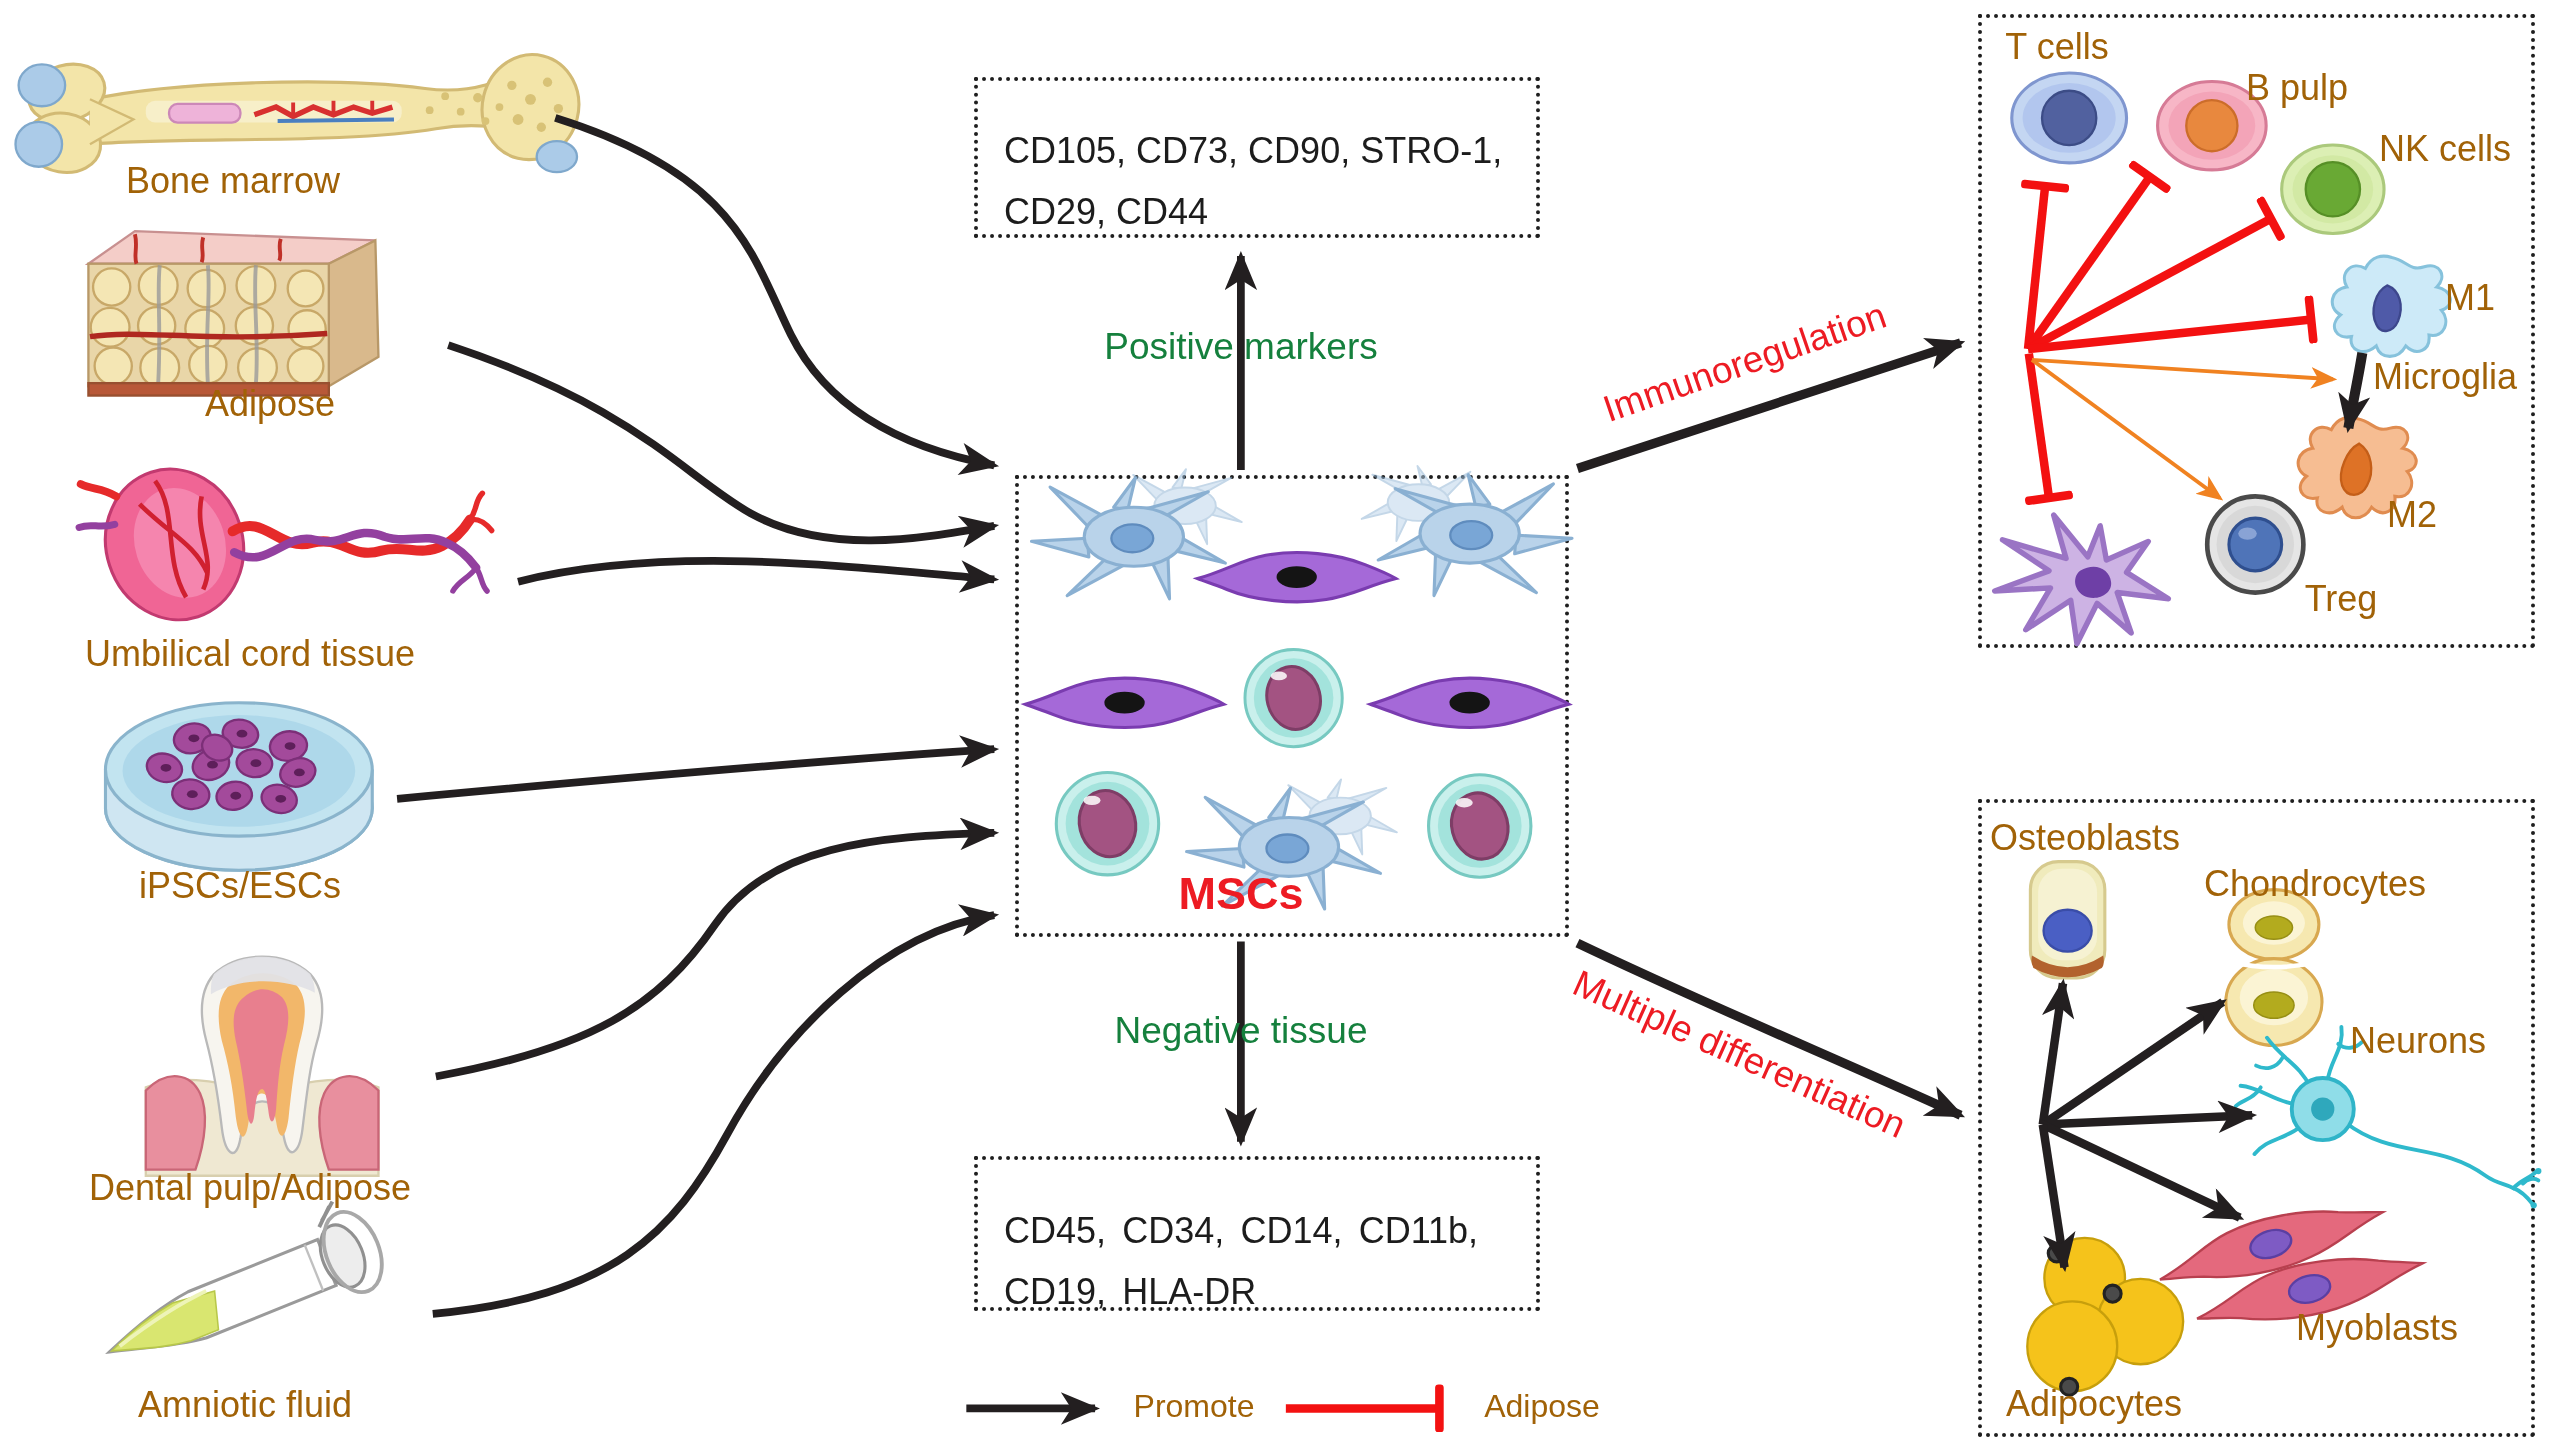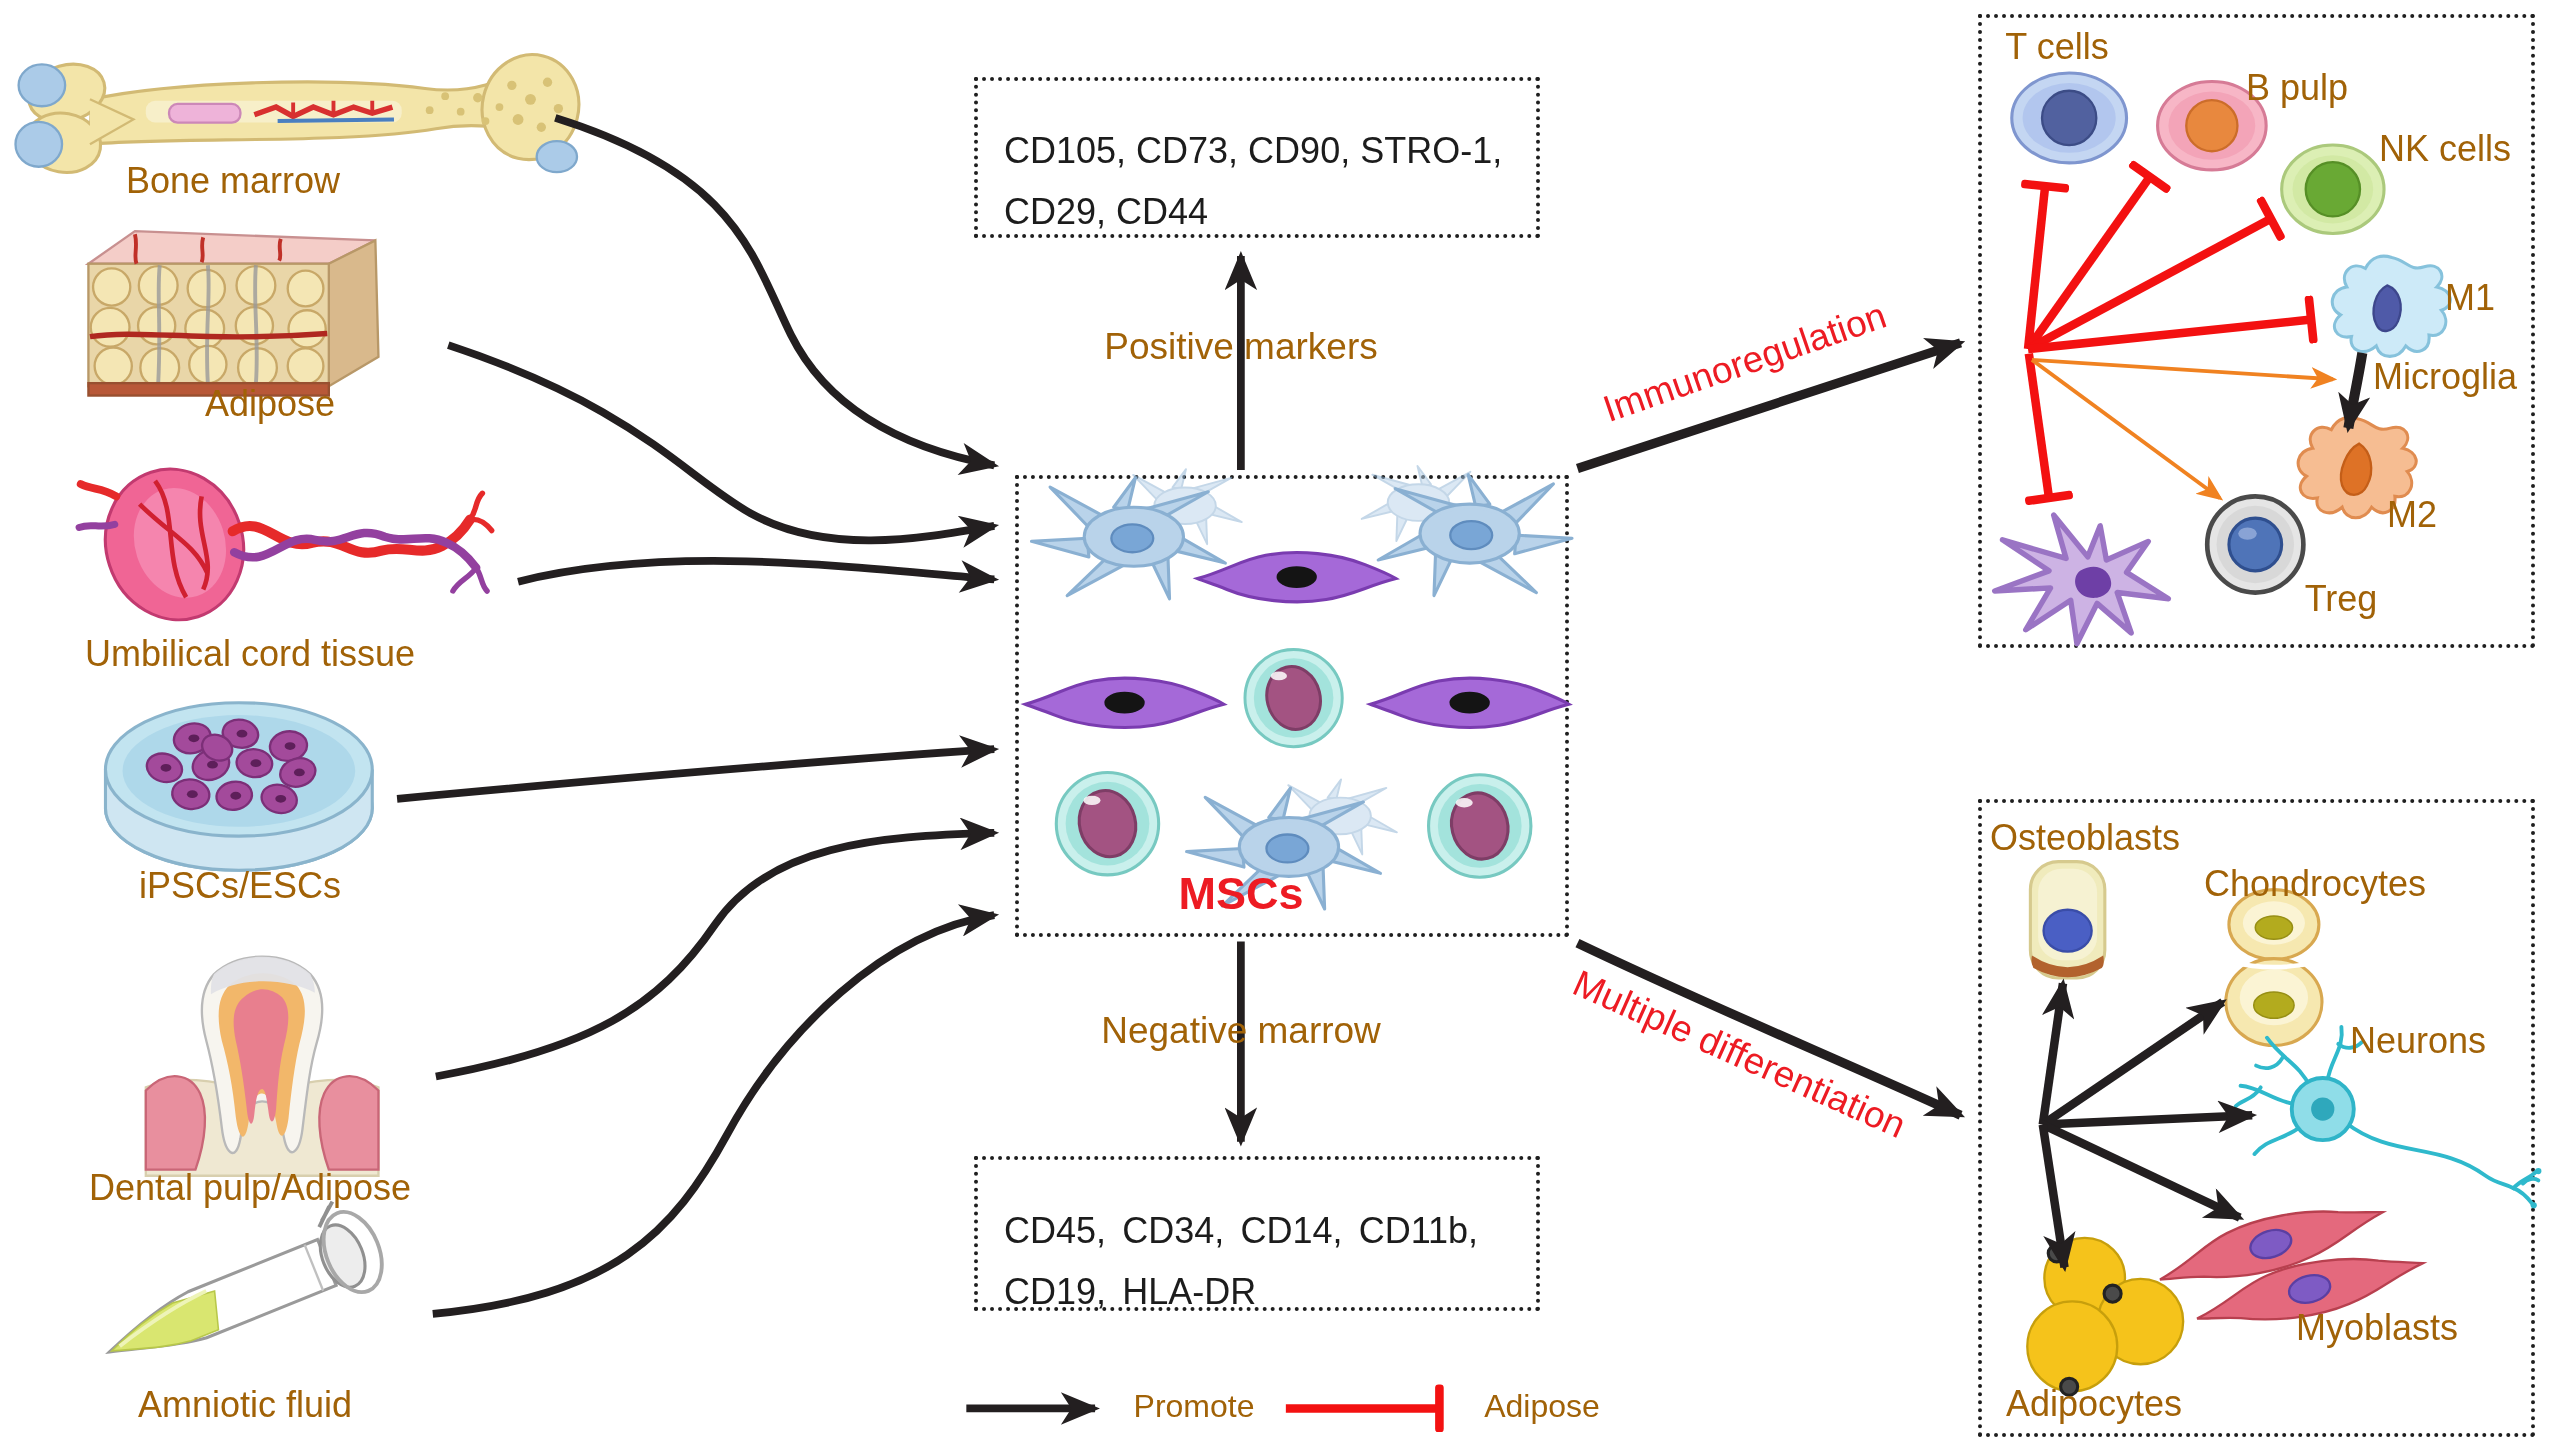--- a/index.html
+++ b/index.html
@@ -2,21 +2,21 @@
 <html style="font-size:12.4px"><head>
 <meta charset="utf-8">
 <style>
   html,body{margin:0;padding:0;background:#ffffff;}
   body{width:2550px;height:1455px;position:relative;overflow:hidden;
        font-family:"Liberation Sans",sans-serif;color:#1c1c1c;}
   .box{position:absolute;border:4.7px dotted #1f1f1f;background:transparent;box-sizing:border-box;}
   .lbl{position:absolute;font-size:36px;line-height:1.1;white-space:nowrap;
        transform:translate(-50%,-50%);color:#a16207;}
   .boxtext{position:absolute;transform:translateY(-50%);font-size:36px;white-space:nowrap;color:#1c1c1c;margin-top:20px;}
-  .blue{color:#a16207;}
+  .blue{color:#15803d;}
   .red{color:#ed1b23;}
   .bold{font-weight:bold;}
   .rot-imm{transform:translate(-50%,-50%) rotate(-19deg);font-size:37px;}
   .rot-dif{transform:translate(-50%,-50%) rotate(24deg);font-size:37px;}
   svg{position:absolute;left:0;top:0;}
   .legend-text{font-size:32px;}
 </style>
 </head>
 <body>
 
@@ -385,21 +385,21 @@
 <div class="lbl" style="left:240px;top:886px;">iPSCs/ESCs</div>
 <div class="lbl" style="left:250px;top:1188px;">Dental pulp/Adipose</div>
 <div class="lbl" style="left:245px;top:1405px;">Amniotic fluid</div>
 
 <div class="boxtext" style="left:1004px;top:131px;">CD105, CD73, CD90, STRO-1,</div>
 <div class="boxtext" style="left:1004px;top:192px;">CD29, CD44</div>
 <div class="lbl blue" style="left:1241px;top:347px;font-size:37px;">Positive markers</div>
 
 <div class="lbl red bold" style="left:1241px;top:894px;font-size:45px;">MSCs</div>
 
-<div class="lbl blue" style="left:1241px;top:1031px;font-size:37px;">Negative marrow</div>
+<div class="lbl blue" style="left:1241px;top:1031px;font-size:37px;">Negative tissue</div>
 <div class="boxtext" style="left:1004px;top:1211px;word-spacing:6.2px;">CD45, CD34, CD14, CD11b,</div>
 <div class="boxtext" style="left:1004px;top:1272px;word-spacing:6.2px;">CD19, HLA-DR</div>
 
 <div class="lbl red rot-imm" style="left:1745px;top:363px;">Immunoregulation</div>
 <div class="lbl red rot-dif" style="left:1739px;top:1055px;">Multiple differentiation</div>
 
 <div class="lbl" style="left:2057px;top:47px;">T cells</div>
 <div class="lbl" style="left:2297px;top:88px;">B pulp</div>
 <div class="lbl" style="left:2445px;top:149px;">NK cells</div>
 <div class="lbl" style="left:2470px;top:298px;">M1</div>

